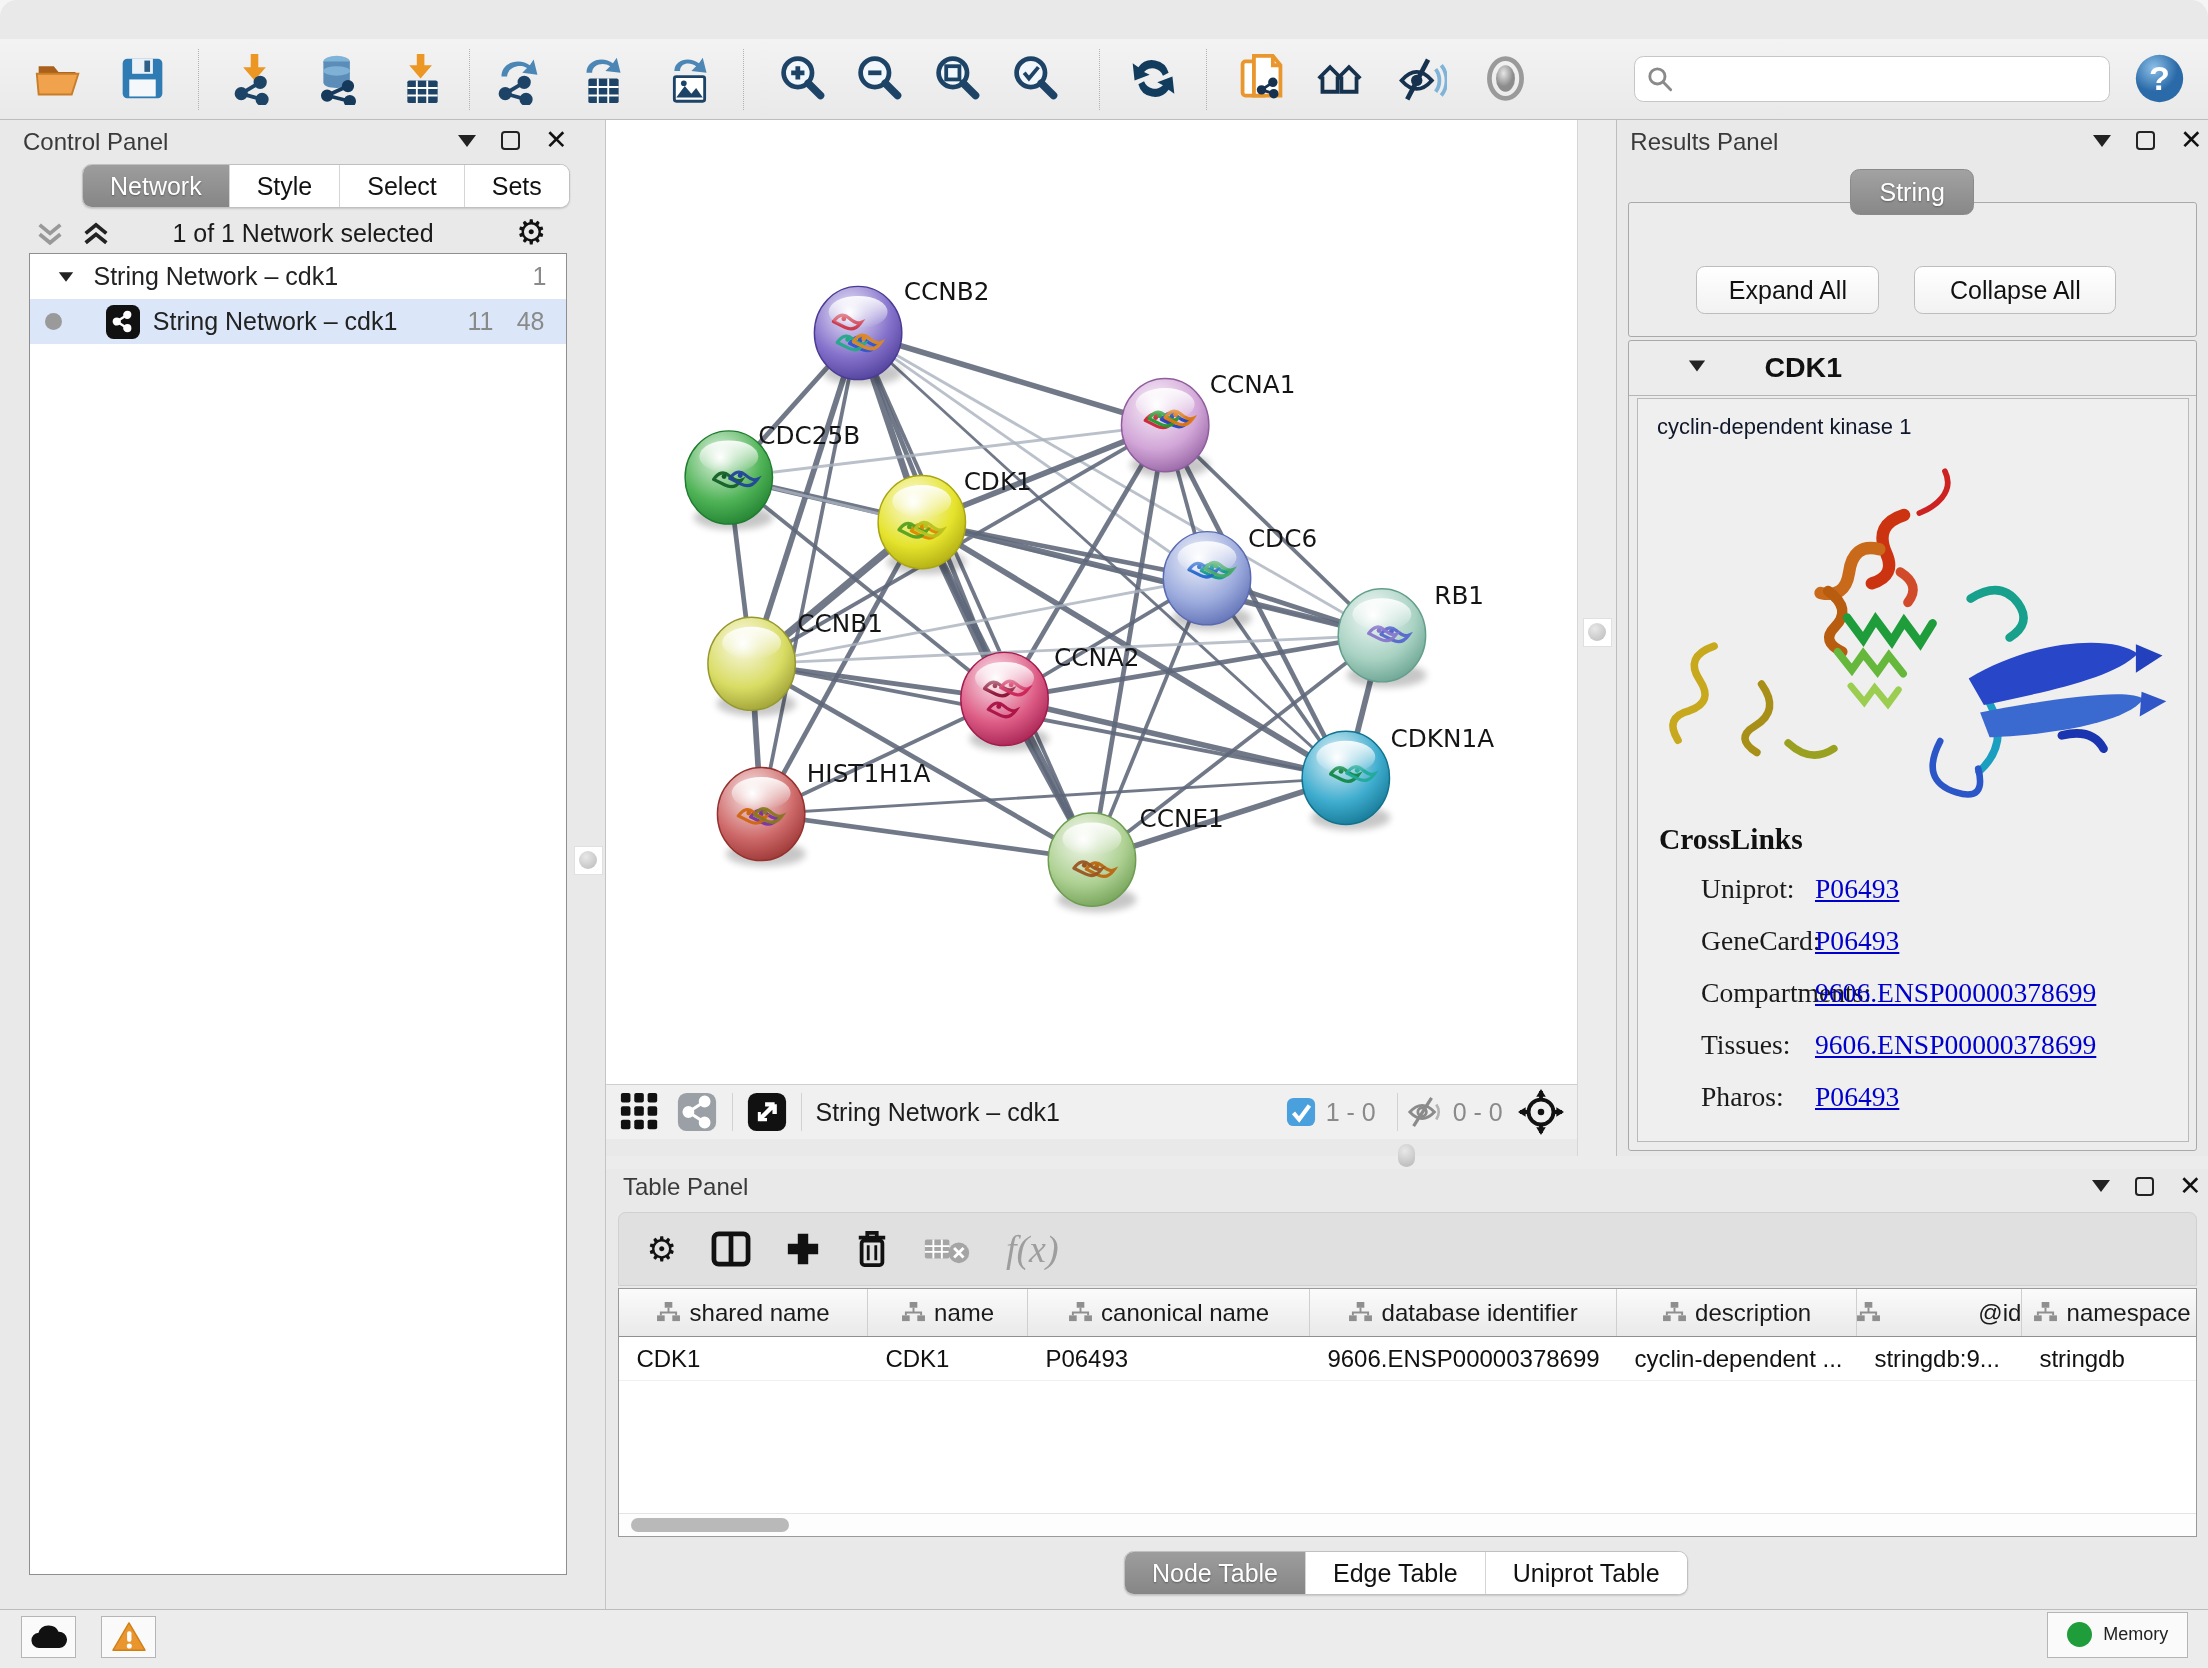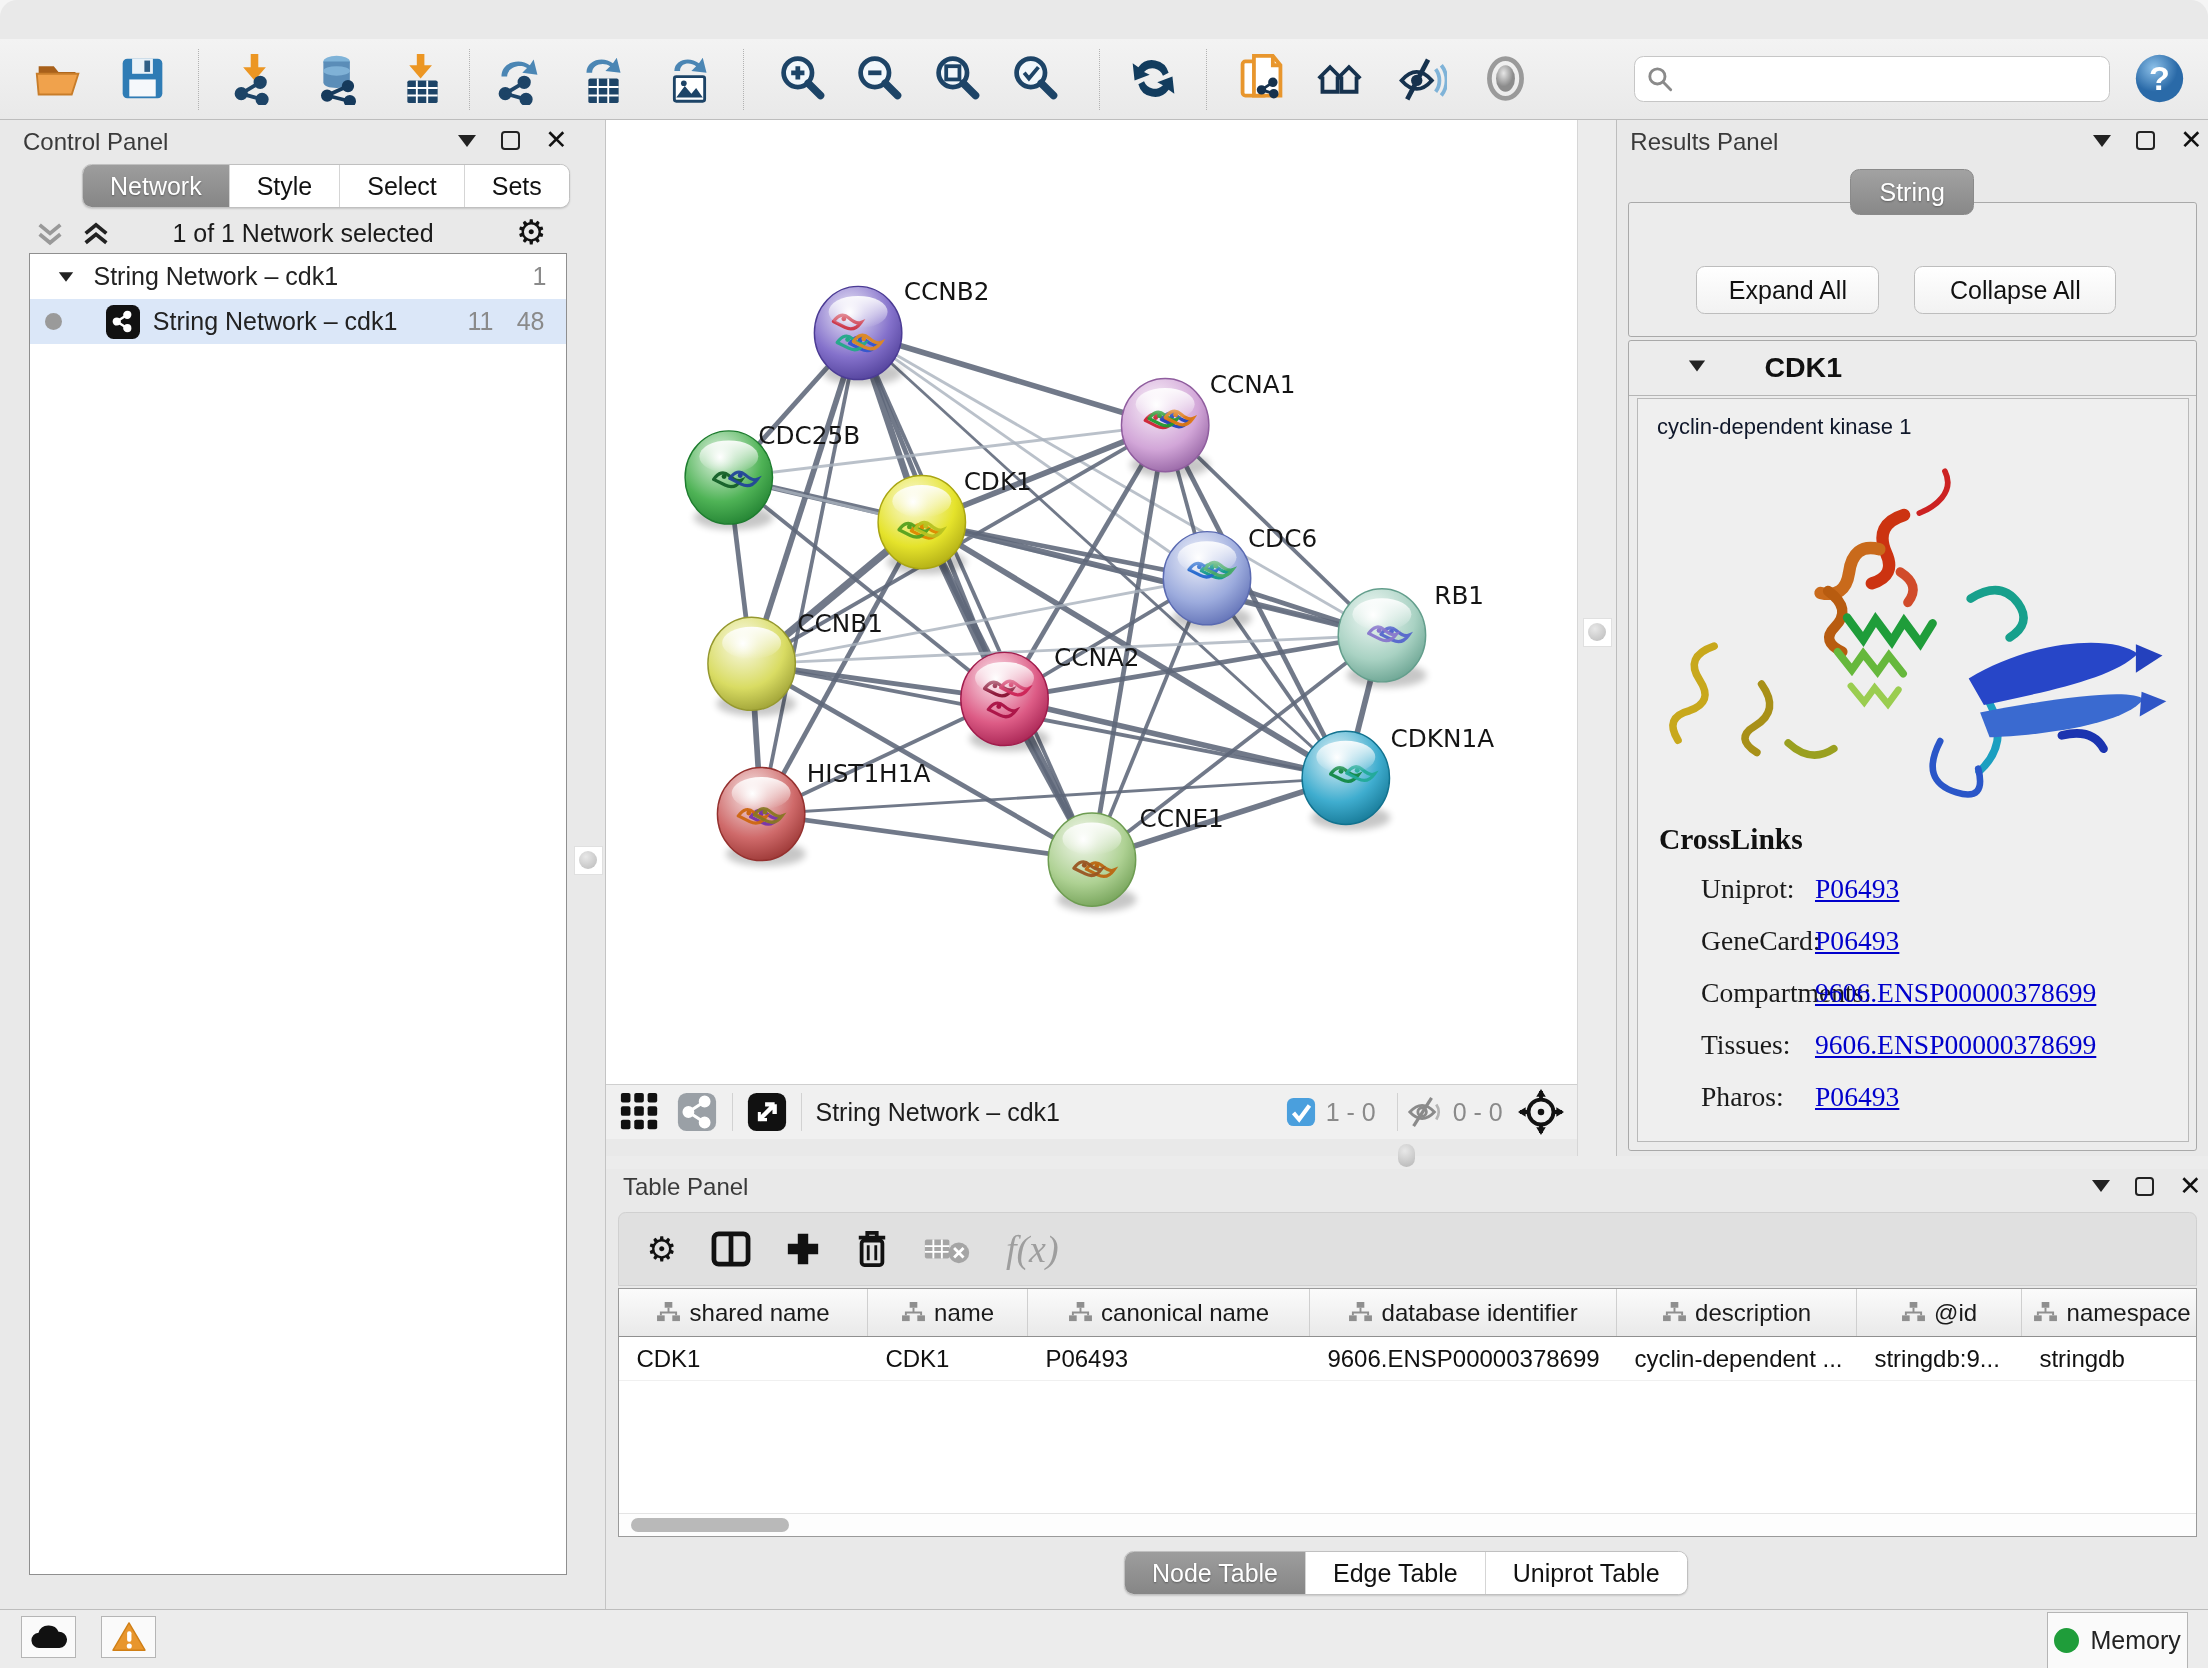--- a/index.html
+++ b/index.html
@@ -54,21 +54,21 @@
   .tp-table{position:absolute;left:12.4px;top:119px;width:1579px;height:249px;background:#fff;border:1.9px solid #9a9a9a;overflow:hidden;}
   .th-row{display:flex;height:48px;background:linear-gradient(#fbfbfb,#e9e9e9);border-bottom:1.9px solid #8f8f8f;}
   .th-cell{display:flex;align-items:center;justify-content:center;gap:9.5px;font-size:24px;color:#1a1a1a;border-right:1px solid #cfcfcf;overflow:hidden;white-space:nowrap;flex:none;cursor:pointer;}
   .td-row{display:flex;height:44px;border-bottom:1px solid #f0f0f0;cursor:pointer;}
   .td-cell{display:flex;align-items:center;font-size:24px;color:#111;padding-left:17px;overflow:hidden;white-space:nowrap;flex:none;}
   .hscroll{position:absolute;left:0px;bottom:0px;width:100%;height:23px;background:#fdfdfd;border-top:1px solid #e4e4e4;}
   .hthumb{position:absolute;left:11.4px;top:3.8px;width:158px;height:14.3px;border-radius:7.6px;background:#b9b9b9;cursor:grab;}
   
   .statusbar{position:absolute;left:0;top:1609px;width:2208px;height:59px;background:#ececec;border-top:1.9px solid #bdbdbd;}
   .sb-btn{position:absolute;top:5.7px;width:55px;height:42px;background:#fafafa;border:1.9px solid #b5b5b5;display:flex;align-items:center;justify-content:center;cursor:pointer;}
-  .mem-btn{position:absolute;top:1.9px;left:2047px;width:141px;height:57px;background:#fafafa;border:1.9px solid #b5b5b5;display:flex;align-items:center;gap:11.4px;justify-content:center;font-size:25px;cursor:pointer;}
+  .mem-btn{position:absolute;top:1.9px;left:2047px;width:141px;height:46px;background:#fafafa;border:1.9px solid #b5b5b5;display:flex;align-items:center;gap:11.4px;justify-content:center;font-size:18px;cursor:pointer;}
   .dot-green{width:25px;height:25px;border-radius:50%;}
   .gear{font-size:34px;color:#111;line-height:34px;}
   .fx{font-family:"Liberation Serif","DejaVu Serif",serif;font-style:italic;font-size:38px;color:#9e9e9e;}
 </style>
 </head>
 <body>
 
 <div class="window">
 
 
@@ -779,21 +779,21 @@
             <svg width="23" height="21" viewBox="0 0 24 22">
               <g fill="#8f8f8f">
                 <rect x="8" y="0" width="8" height="6"></rect>
                 <rect x="0" y="14" width="8" height="6"></rect>
                 <rect x="16" y="14" width="8" height="6"></rect>
               </g>
               <path d="M12 6 v5 M4 14 v-3 h16 v3" stroke="#8f8f8f" stroke-width="2" fill="none"></path>
             </svg>
             <span>description</span>
           </div>
-          <div class="th-cell" style="width: 165px;">
+          <div class="th-cell" style="width: 165px; justify-content: space-between;">
             <svg width="23" height="21" viewBox="0 0 24 22">
               <g fill="#8f8f8f">
                 <rect x="8" y="0" width="8" height="6"></rect>
                 <rect x="0" y="14" width="8" height="6"></rect>
                 <rect x="16" y="14" width="8" height="6"></rect>
               </g>
               <path d="M12 6 v5 M4 14 v-3 h16 v3" stroke="#8f8f8f" stroke-width="2" fill="none"></path>
             </svg>
             <span>@id</span>
           </div>

